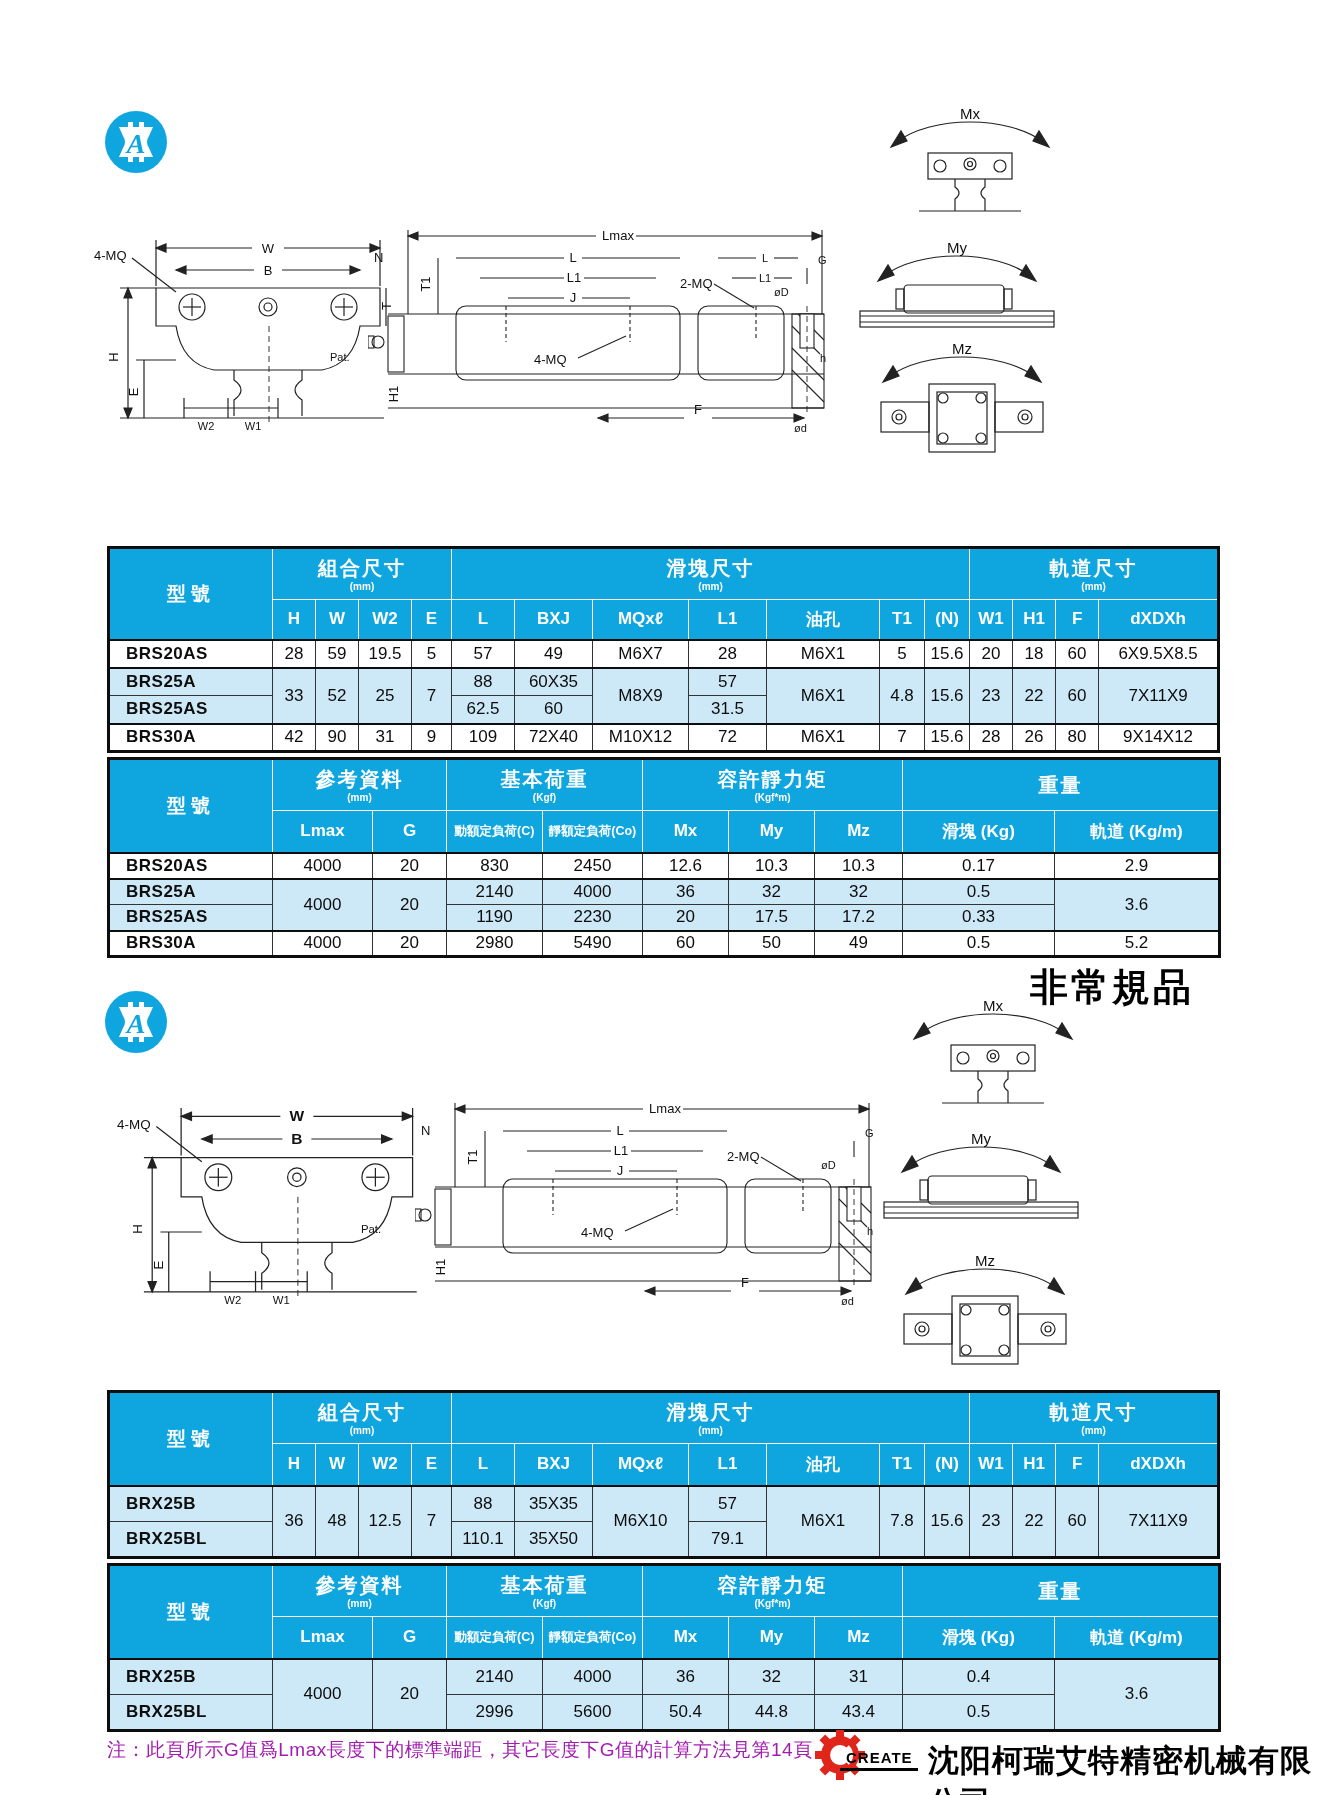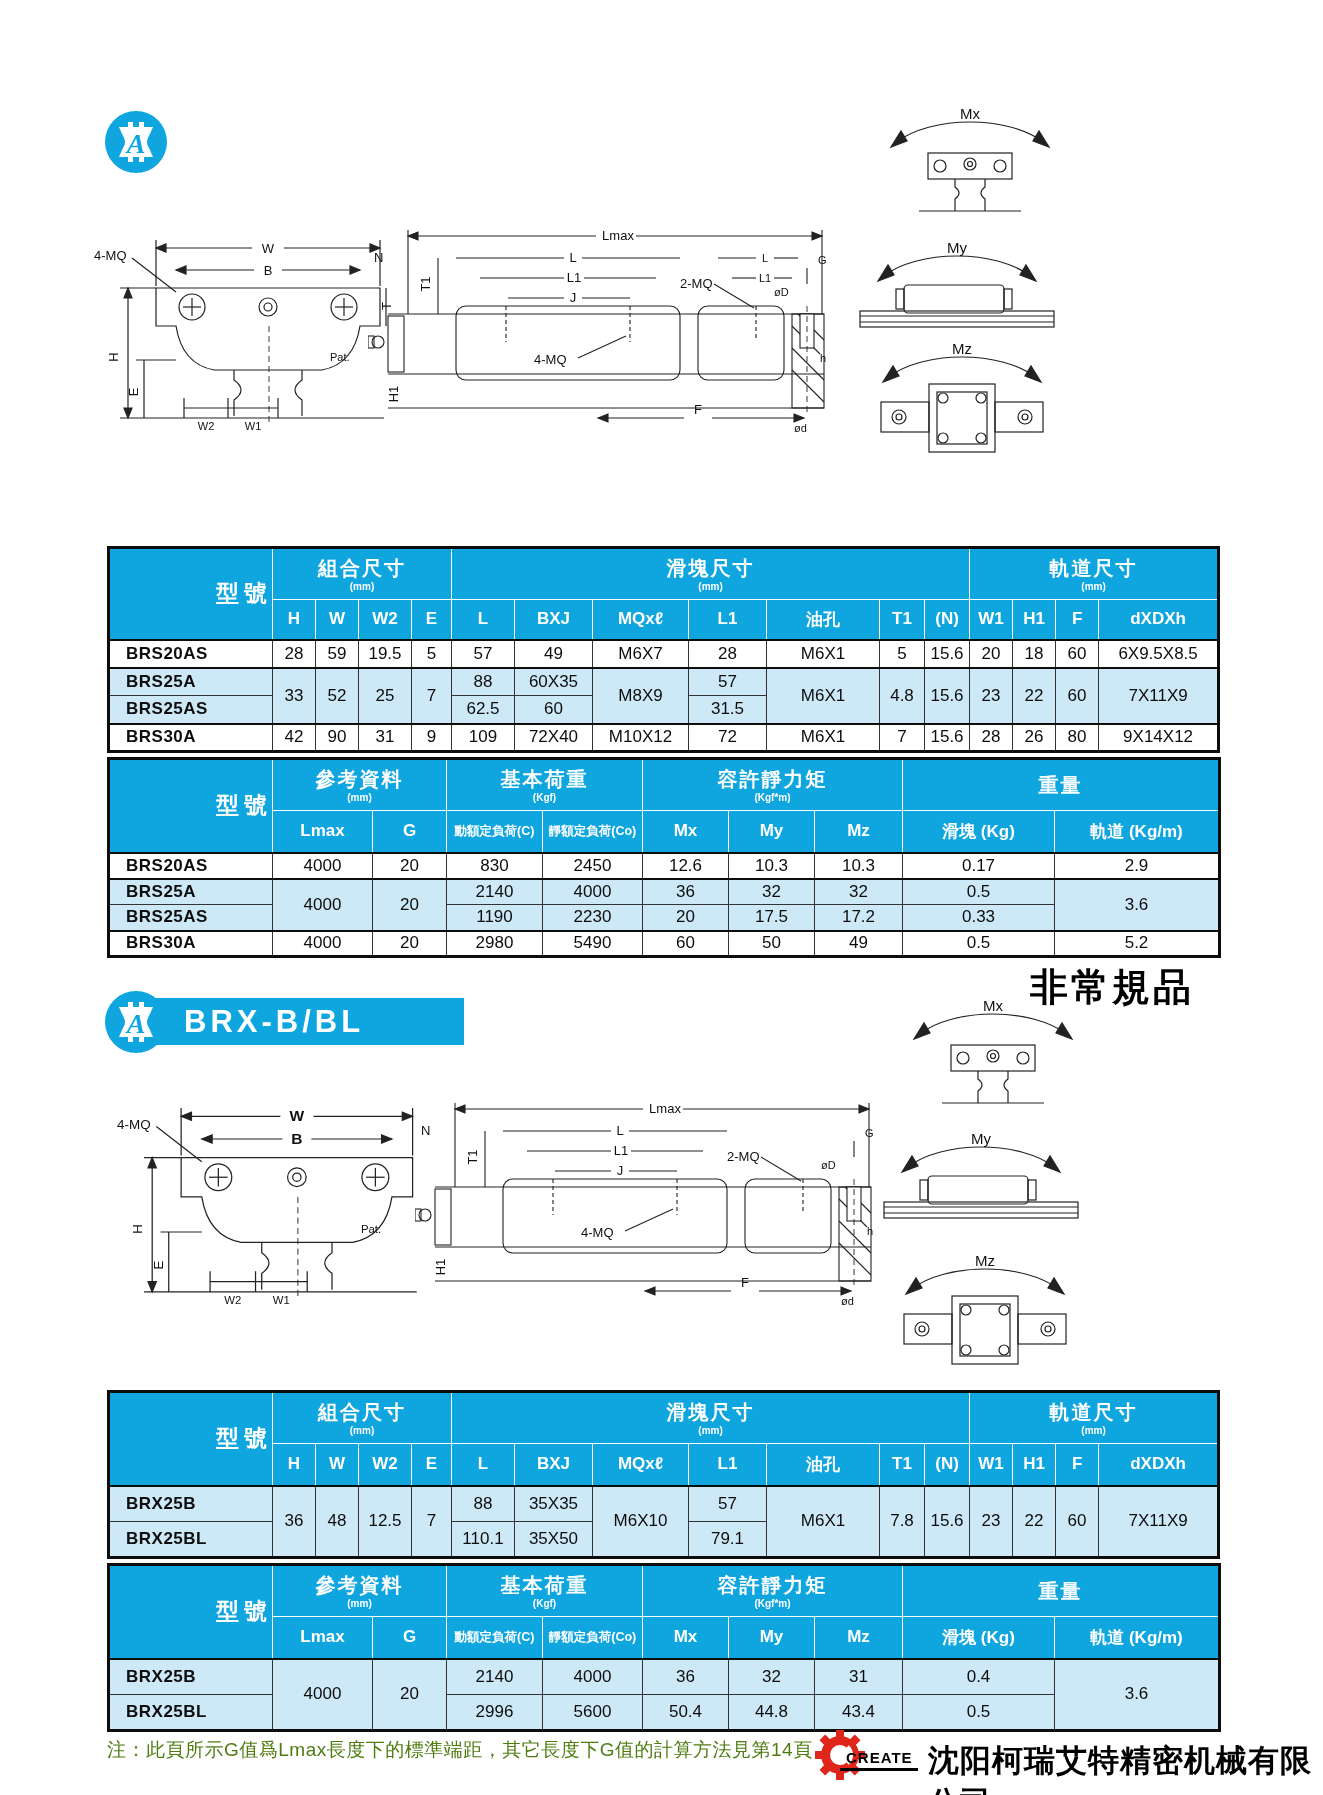--- a/index.html
+++ b/index.html
@@ -12,39 +12,39 @@
   .banner .bar {
     position:absolute; left:34px; top:8px; height:47px; background:#0FA6DF;
     color:#fff; display:flex; align-items:center; padding-left:46px;
     font-size:31px; font-weight:bold; letter-spacing:4px;
   }
   .banner svg.logo { position:absolute; left:0; top:0; width:64px; height:64px; }
   
   table.cat { position:absolute; border-collapse:collapse; table-layout:fixed; background:#fff; border:3px solid #0d0d0d; }
   table.cat th, table.cat td { padding:0; text-align:center; vertical-align:middle; overflow:hidden; }
   table.cat thead th { background:#0FA6DF; color:#fff; border:1px solid #fdfdfd; font-weight:bold; }
-  table.cat thead th.mh { font-size:23px; letter-spacing:5px;text-align:right; }
+  table.cat thead th.mh { font-size:19px; letter-spacing:5px; }
   table.cat thead .gl { font-size:20px; line-height:1.3; letter-spacing:2px; }
   table.cat thead .gu { font-size:10px; line-height:1.15; }
   table.cat thead tr.sub th { border-bottom:2.5px solid #0d0d0d; font-size:17px; }
   table.cat thead tr.sub th.small { font-size:12.5px; }
   table.cat tbody td { border:1px solid #333; font-size:17px; color:#0d0d0d; background:#fff; }
   table.cat tbody tr.strong td { border-top:2.5px solid #0d0d0d; }
   table.cat tbody tr.thin td { border-top:1px solid #5a6a72; }
   table.cat tbody tr.light td { background:#CDE9F7; }
   table.cat tbody td.m { font-weight:bold; text-align:left; padding-left:16px; letter-spacing:0.5px; }
   
   svg.drw { position:absolute; }
   svg.drw text { fill:#111; font-family:"Liberation Sans", sans-serif; font-size:13px; }
   svg.drw text.sm { font-size:11px; }
   svg.drw text.bold { font-weight:bold; font-size:15px; }
   svg.drw text.mom { font-size:15px; }
   
   .special { position:absolute; font-size:38px; font-weight:bold; letter-spacing:3px; color:#000; }
-  .note { position:absolute; font-size:19px; color:#4d7c0f; letter-spacing:0.5px; }
+  .note { position:absolute; font-size:19px; color:#a21caf; letter-spacing:0.5px; }
   .company-name { position:absolute; font-size:31px; font-weight:bold; color:#000; letter-spacing:1px; }
   .create-text { position:absolute; font-size:15px; font-weight:bold; color:#000; letter-spacing:1px; }
   .create-underline { position:absolute; height:2.5px; background:#000; }
 </style>
 </head>
 <body>
 
 <div id="canvas">
 
   <div class="banner" style="left:104px; top:110px; width:350px;">
@@ -422,23 +422,20 @@
         <td>49</td>
         <td>0.5</td>
         <td>5.2</td>
       </tr>
     </tbody>
   </table>
 
   <div class="special" style="left:1030px; top:962px;">非常規品</div>
 
   <div class="banner" style="left:104px; top:990px; width:350px;">
-    <div class="bar" style="width:280px;">
-      <span>BRX-B/BL</span>
-    </div>
     <svg class="logo" viewBox="0 0 64 64">
       <circle cx="32" cy="32" r="31" fill="#0FA6DF"></circle>
       <path d="M15,17 h9 v-5 h5 v5 h6 v-5 h5 v5 h9 l-4,9 q-4,6 0,12 l4,9 h-9 v5 h-5 v-5 h-6 v5 h-5 v-5 h-9 l4,-9 q4,-6 0,-12 z" fill="#fff"></path>
       <text x="32" y="43" text-anchor="middle" font-size="28" font-style="italic" font-weight="bold" fill="#0FA6DF" style="font-family:'Liberation Serif', serif">A</text>
     </svg>
   </div>
 
   <svg class="drw" style="left:115px; top:1082px; width:310px; height:238px;" viewBox="0 0 300 200">
     <g stroke="#222" fill="none" stroke-width="1.2">
       <line x1="64" y1="18" x2="160" y2="18"></line>

